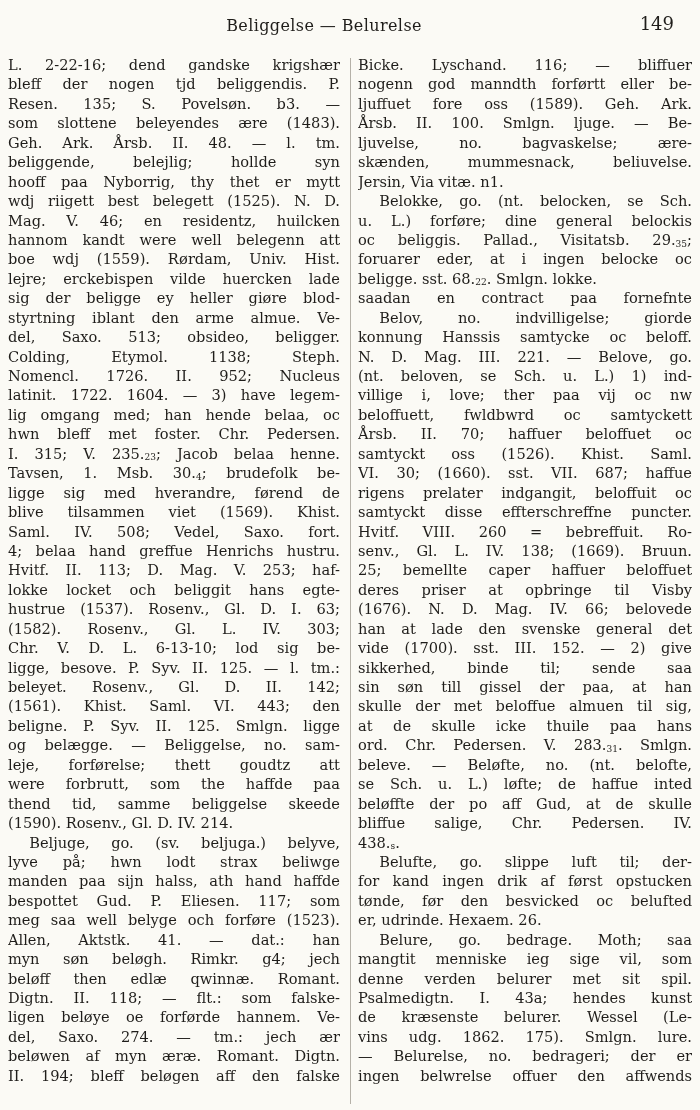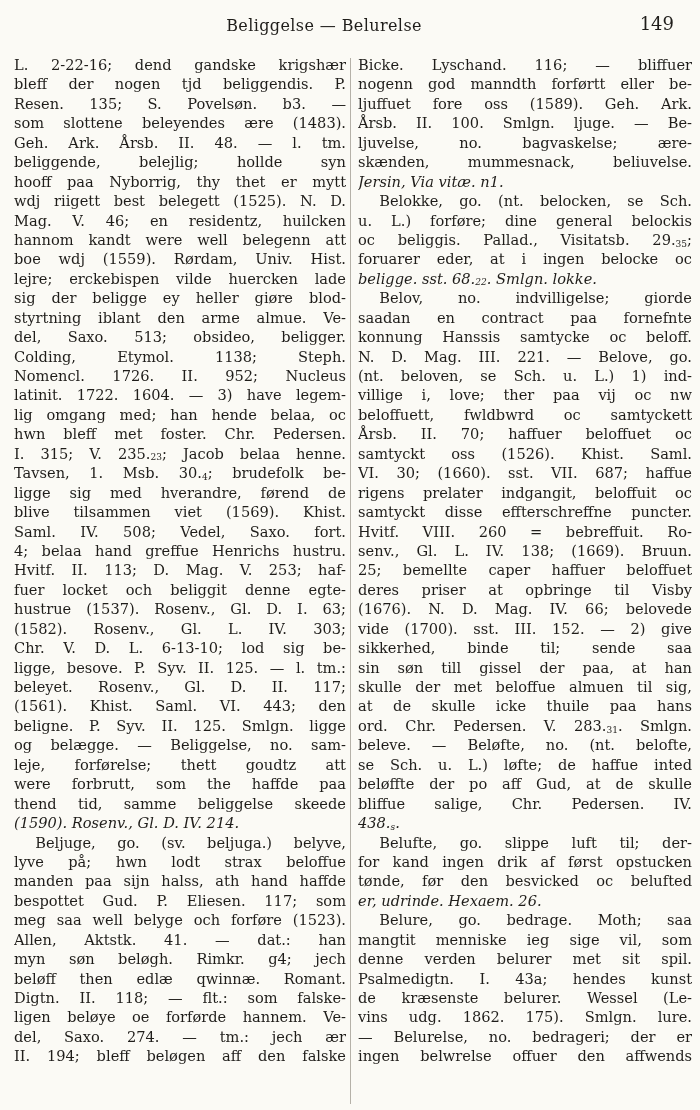--- a/index.html
+++ b/index.html
@@ -15,37 +15,37 @@
     position: absolute; top: 16px; left: 0; width: 648px;
     text-align: center; font-size: 16px; letter-spacing: 0.4px;
   }
   .page-number {
     position: absolute; top: 13px; right: 26px;
     font-size: 18px;
   }
   .col {
     position: absolute; top: 55px;
   }
-  .col-left  { left: 14px;  width: 332px; }
+  .col-left  { left: 8px;  width: 332px; }
   .col-right { left: 358px; width: 334px; }
   .column-divider {
     position: absolute; left: 350px; top: 58px;
     width: 1px; height: 1046px;
     background: #b5b1a8;
   }
   .line {
     font-size: 14.6px;
     line-height: 19.45px;
     height: 19.45px;
     overflow: hidden;
     text-align: justify;
     text-align-last: justify;
     white-space: normal;
   }
-  .line.end   { text-align-last: left; font-style: italic; }
+  .line.end   { text-align-last: left; }
   .line.indent{ text-indent: 1.45em; }
   .line b     { font-weight: normal; }
   .line sub   {
     font-size: 0.62em;
     vertical-align: baseline;
     position: relative; bottom: -0.18em;
   }
 </style>
 </head>
 <body style="background: rgb(251, 250, 245); color: rgb(31, 29, 26);">
@@ -77,77 +77,79 @@
     <div class="line">latinit. 1722. 1604. — 3) have legem-</div>
     <div class="line">lig omgang med; han hende belaa, oc</div>
     <div class="line">hwn bleff met foster. Chr. Pedersen.</div>
     <div class="line">I. 315; V. 235.<sub>23</sub>; Jacob belaa henne.</div>
     <div class="line">Tavsen, 1. Msb. 30.<sub>4</sub>; brudefolk be-</div>
     <div class="line">ligge sig med hverandre, førend de</div>
     <div class="line">blive tilsammen viet (1569). Khist.</div>
     <div class="line">Saml. IV. 508; Vedel, Saxo. fort.</div>
     <div class="line">4; belaa hand greffue Henrichs hustru.</div>
     <div class="line">Hvitf. II. 113; D. Mag. V. 253; haf-</div>
-    <div class="line">fuer locket och beliggit denne egte-</div>
+    <div class="line">lokke locket och beliggit hans egte-</div>
     <div class="line">hustrue (1537). Rosenv., Gl. D. I. 63;</div>
     <div class="line">(1582). Rosenv., Gl. L. IV. 303;</div>
     <div class="line">Chr. V. D. L. 6-13-10; lod sig be-</div>
     <div class="line">ligge, besove. P. Syv. II. 125. — l. tm.:</div>
-    <div class="line">beleyet. Rosenv., Gl. D. II. 117;</div>
+    <div class="line">beleyet. Rosenv., Gl. D. II. 142;</div>
     <div class="line">(1561). Khist. Saml. VI. 443; den</div>
     <div class="line">beligne. P. Syv. II. 125. Smlgn. ligge</div>
     <div class="line">og belægge. — <b>Beliggelse</b>, no. sam-</div>
     <div class="line">leje, forførelse; thett goudtz att</div>
     <div class="line">were forbrutt, som the haffde paa</div>
     <div class="line">thend tid, samme beliggelse skeede</div>
     <div class="line end">(1590). Rosenv., Gl. D. IV. 214.</div>
     <div class="line indent"><b>Beljuge</b>, go. (sv. beljuga.) belyve,</div>
-    <div class="line">lyve på; hwn lodt strax beloffue</div>
+    <div class="line">lyve på; hwn lodt strax beliwge</div>
     <div class="line">manden paa sijn halss, ath hand haffde</div>
     <div class="line">bespottet Gud. P. Eliesen. 117; som</div>
     <div class="line">meg saa well belyge och forføre (1523).</div>
     <div class="line">Allen, Aktstk. 41. — dat.: han</div>
     <div class="line">myn søn beløgh. Rimkr. g4; jech</div>
     <div class="line">beløff then edlæ qwinnæ. Romant.</div>
     <div class="line">Digtn. II. 118; — flt.: som falske-</div>
     <div class="line">ligen beløye oe forførde hannem. Ve-</div>
     <div class="line">del, Saxo. 274. — tm.: jech ær</div>
+    <div class="line">beløwen af myn æræ. Romant. Digtn.</div>
     <div class="line">II. 194; bleff beløgen aff den falske</div>
   </div>
 
 <div class="col col-right">
     <div class="line">Bicke. Lyschand. 116; — bliffuer</div>
     <div class="line">nogenn god manndth forførtt eller be-</div>
     <div class="line">ljuffuet fore oss (1589). Geh. Ark.</div>
     <div class="line">Årsb. II. 100. Smlgn. ljuge. — <b>Be-</b></div>
     <div class="line"><b>ljuvelse</b>, no. bagvaskelse; ære-</div>
     <div class="line">skænden, mummesnack, beliuvelse.</div>
     <div class="line end">Jersin, Via vitæ. n1.</div>
     <div class="line indent"><b>Belokke</b>, go. (nt. belocken, se Sch.</div>
     <div class="line">u. L.) forføre; dine general belockis</div>
     <div class="line">oc beliggis. Pallad., Visitatsb. 29.<sub>35</sub>;</div>
     <div class="line">foruarer eder, at i ingen belocke oc</div>
     <div class="line end">beligge. sst. 68.<sub>22</sub>. Smlgn. lokke.</div>
+    <div class="line">saadan en contract paa fornefnte</div>
     <div class="line indent"><b>Belov</b>, no. indvilligelse; giorde</div>
-    <div class="line">saadan en contract paa fornefnte</div>
     <div class="line">konnung Hanssis samtycke oc beloff.</div>
     <div class="line">N. D. Mag. III. 221. — <b>Belove</b>, go.</div>
     <div class="line">(nt. beloven, se Sch. u. L.) 1) ind-</div>
     <div class="line">villige i, love; ther paa vij oc nw</div>
     <div class="line">beloffuett, fwldbwrd oc samtyckett</div>
     <div class="line">Årsb. II. 70; haffuer beloffuet oc</div>
     <div class="line">samtyckt oss (1526). Khist. Saml.</div>
     <div class="line">VI. 30; (1660). sst. VII. 687; haffue</div>
     <div class="line">rigens prelater indgangit, beloffuit oc</div>
     <div class="line">samtyckt disse effterschreffne puncter.</div>
     <div class="line">Hvitf. VIII. 260 = bebreffuit. Ro-</div>
     <div class="line">senv., Gl. L. IV. 138; (1669). Bruun.</div>
     <div class="line">25; bemellte caper haffuer beloffuet</div>
     <div class="line">deres priser at opbringe til Visby</div>
     <div class="line">(1676). N. D. Mag. IV. 66; belovede</div>
+    <div class="line">han at lade den svenske general det</div>
     <div class="line">vide (1700). sst. III. 152. — 2) give</div>
     <div class="line">sikkerhed, binde til; sende saa</div>
     <div class="line">sin søn till gissel der paa, at han</div>
     <div class="line">skulle der met beloffue almuen til sig,</div>
     <div class="line">at de skulle icke thuile paa hans</div>
     <div class="line">ord. Chr. Pedersen. V. 283.<sub>31</sub>. Smlgn.</div>
     <div class="line">beleve. — <b>Beløfte</b>, no. (nt. belofte,</div>
     <div class="line">se Sch. u. L.) løfte; de haffue inted</div>
     <div class="line">beløffte der po aff Gud, at de skulle</div>
     <div class="line">bliffue salige, Chr. Pedersen. IV.</div>

